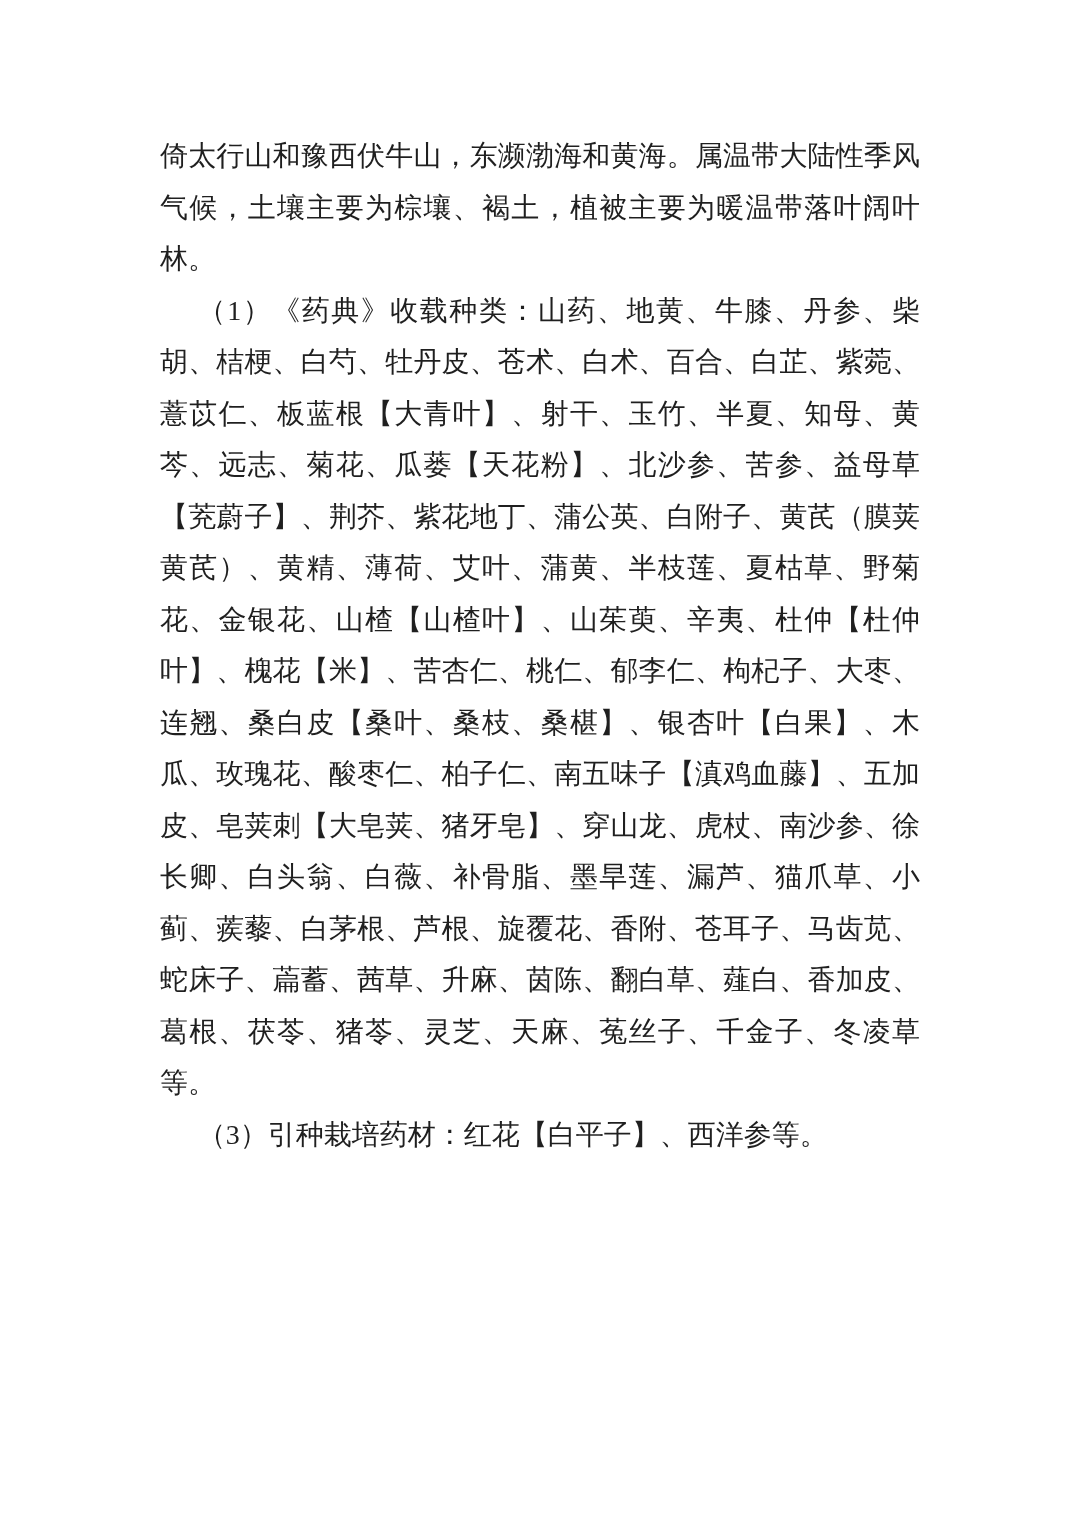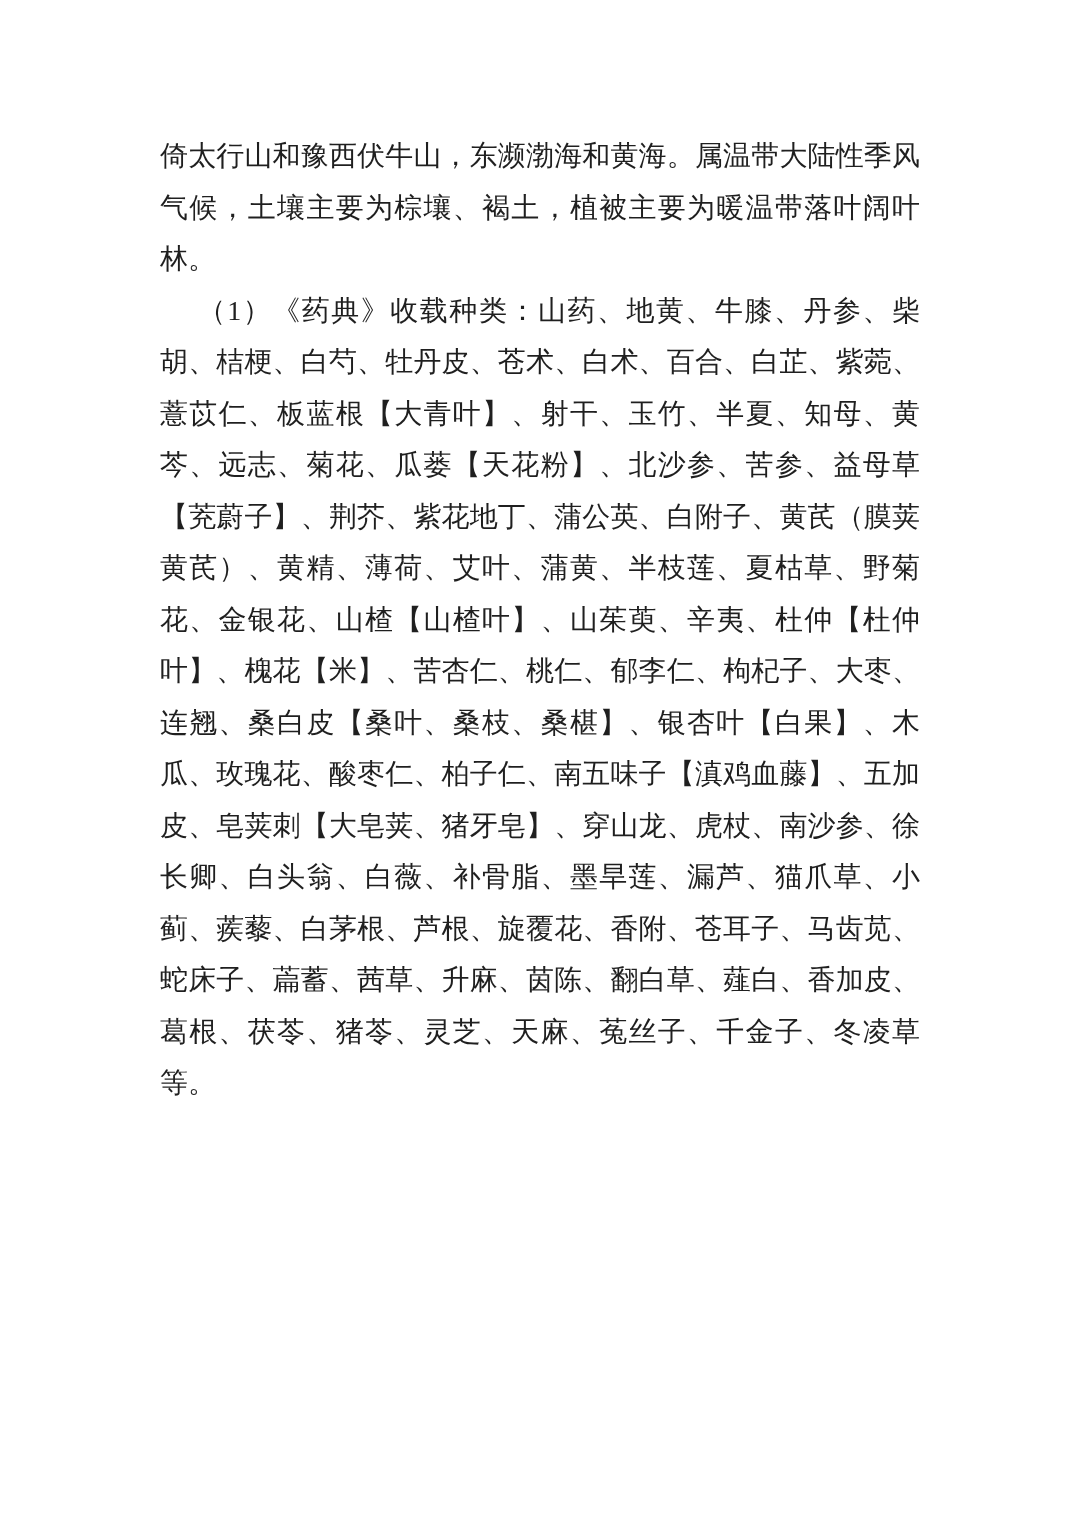--- a/index.html
+++ b/index.html
@@ -56,20 +56,21 @@
 
 <div class="page">
   <div class="content">
 
     <p class="para">倚太行山和豫西伏牛山，东濒渤海和黄海。属温带大陆性季风气候，土壤主要为棕壤、褐土，植被主要为暖温带落叶阔叶林。</p>
 
 
     <p class="para indent-paren">（1）《药典》收载种类：山药、地黄、牛膝、丹参、柴胡、桔梗、白芍、牡丹皮、苍术、白术、百合、白芷、紫菀、薏苡仁、板蓝根【大青叶】、射干、玉竹、半夏、知母、黄芩、远志、菊花、瓜蒌【天花粉】、北沙参、苦参、益母草【茺蔚子】、荆芥、紫花地丁、蒲公英、白附子、黄芪（膜荚黄芪）、黄精、薄荷、艾叶、蒲黄、半枝莲、夏枯草、野菊花、金银花、山楂【山楂叶】、山茱萸、辛夷、杜仲【杜仲叶】、槐花【米】、苦杏仁、桃仁、郁李仁、枸杞子、大枣、连翘、桑白皮【桑叶、桑枝、桑椹】、银杏叶【白果】、木瓜、玫瑰花、酸枣仁、柏子仁、南五味子【滇鸡血藤】、五加皮、皂荚刺【大皂荚、猪牙皂】、穿山龙、虎杖、南沙参、徐长卿、白头翁、白薇、补骨脂、墨旱莲、漏芦、猫爪草、小蓟、蒺藜、白茅根、芦根、旋覆花、香附、苍耳子、马齿苋、蛇床子、萹蓄、茜草、升麻、茵陈、翻白草、薤白、香加皮、葛根、茯苓、猪苓、灵芝、天麻、菟丝子、千金子、冬凌草等。</p>
 
 
+    <p class="para indent-paren">（3）引种栽培药材：红花【白平子】、西洋参等。</p>
 
 
     <p class="para indent-2"></p>
 
   </div>
 
   <div class="page-number">13</div>
 </div>
 
 </body></html>

